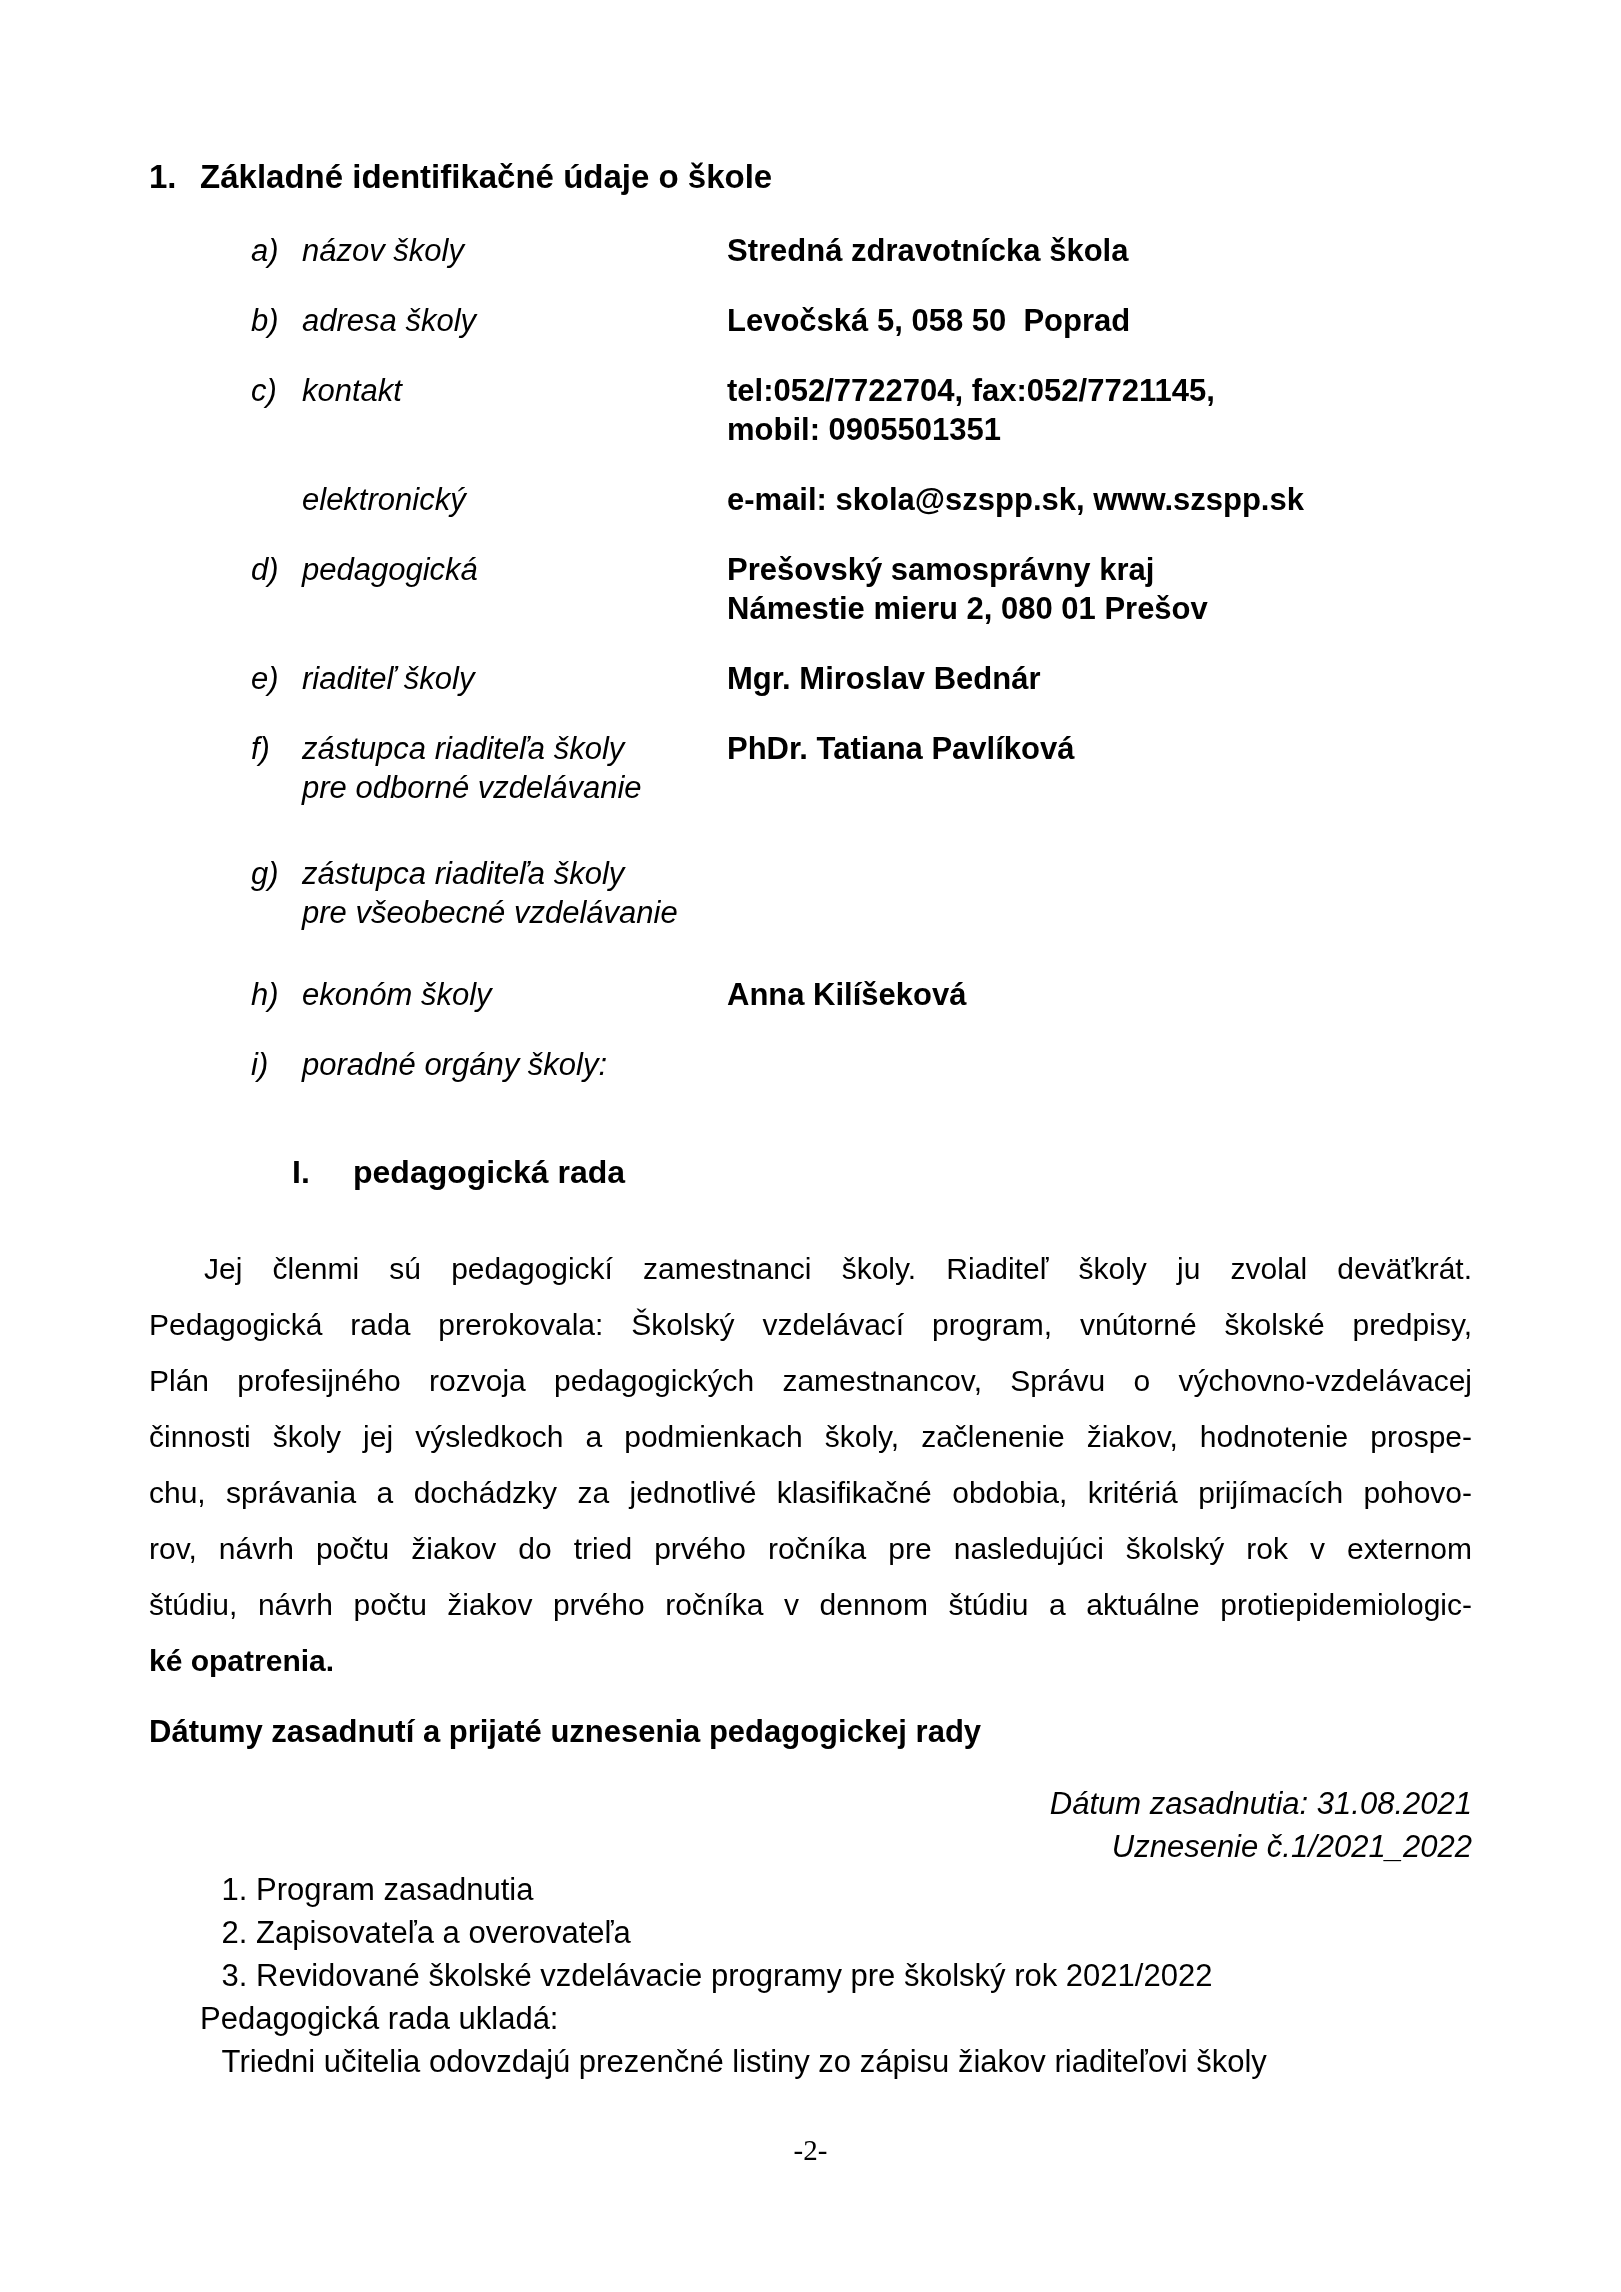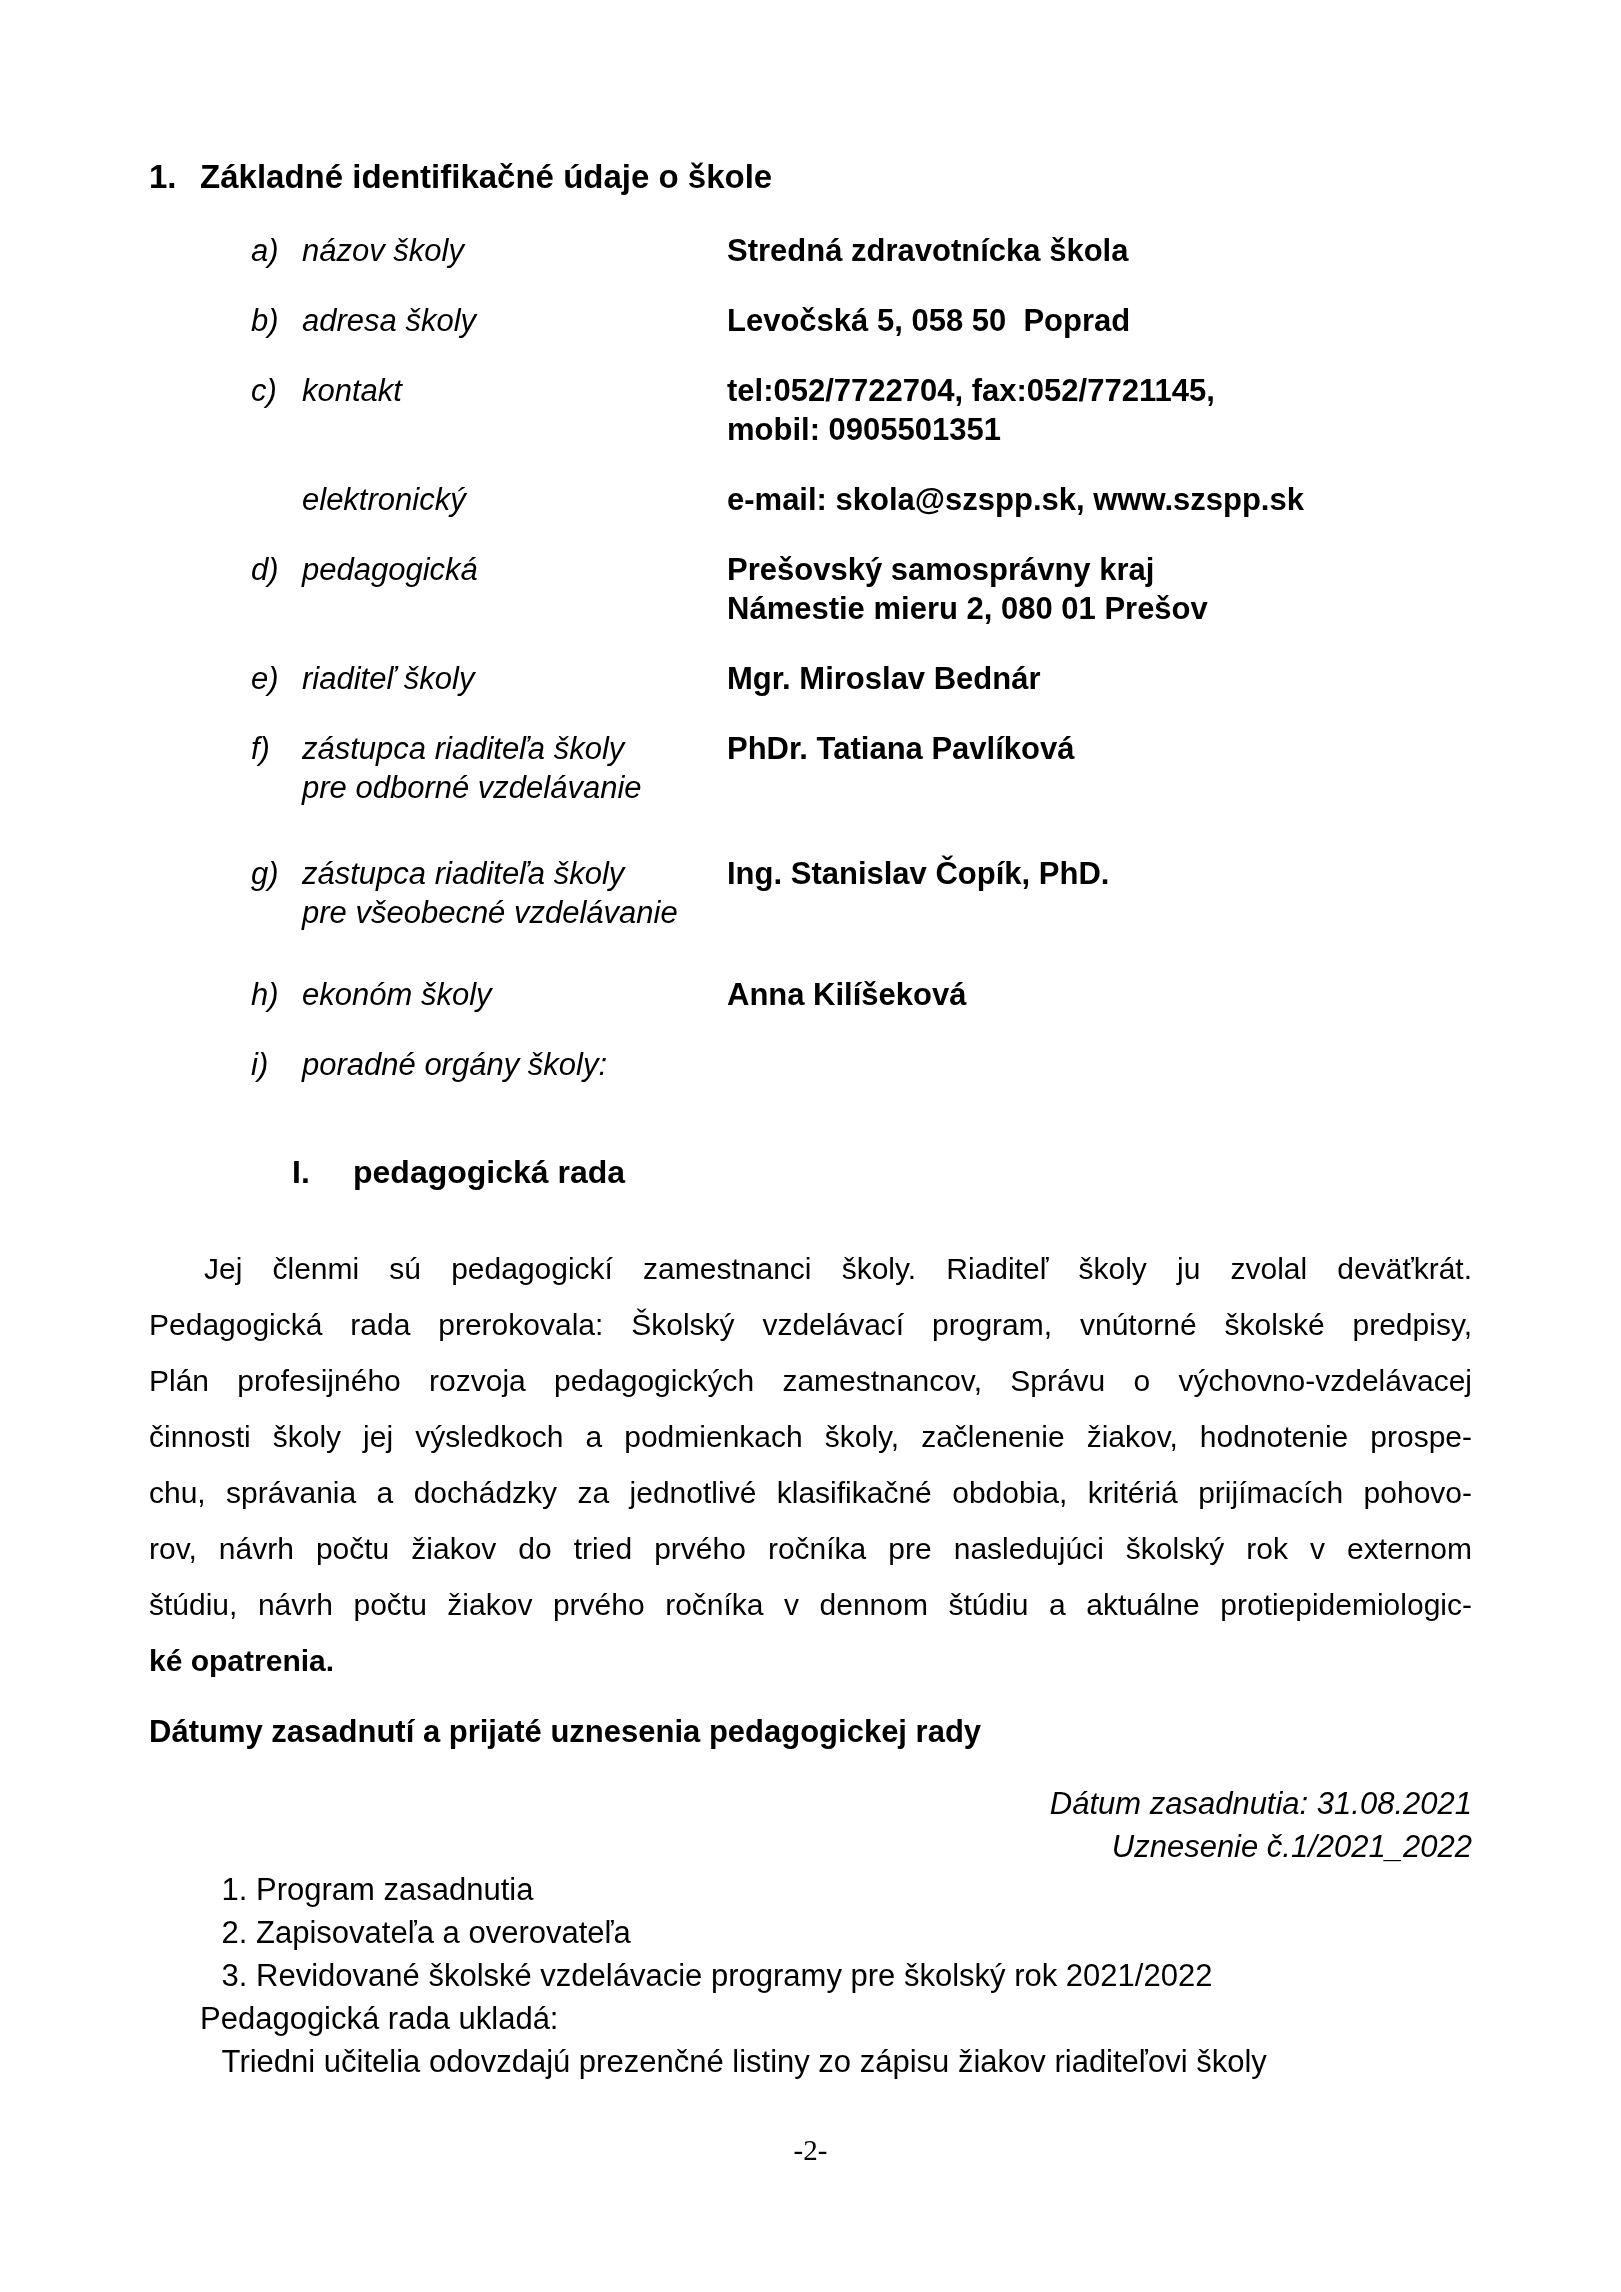--- a/index.html
+++ b/index.html
@@ -91,21 +91,20 @@
       <span class="item-letter">f)</span>
       <span class="item-label">zástupca riaditeľa školy
 pre odborné vzdelávanie</span>
       <span class="item-value">PhDr. Tatiana Pavlíková</span>
     </div>
 
     <div class="item-row">
       <span class="item-letter">g)</span>
       <span class="item-label">zástupca riaditeľa školy
 pre všeobecné vzdelávanie</span>
-      <span class="item-value">Ing. Stanislav Čopík, PhD.</span>
     </div>
 
     <div class="item-row">
       <span class="item-letter">h)</span>
       <span class="item-label">ekonóm školy</span>
       <span class="item-value">Anna Kilíšeková</span>
     </div>
 
     <div class="item-row">
       <span class="item-letter">i)</span>

